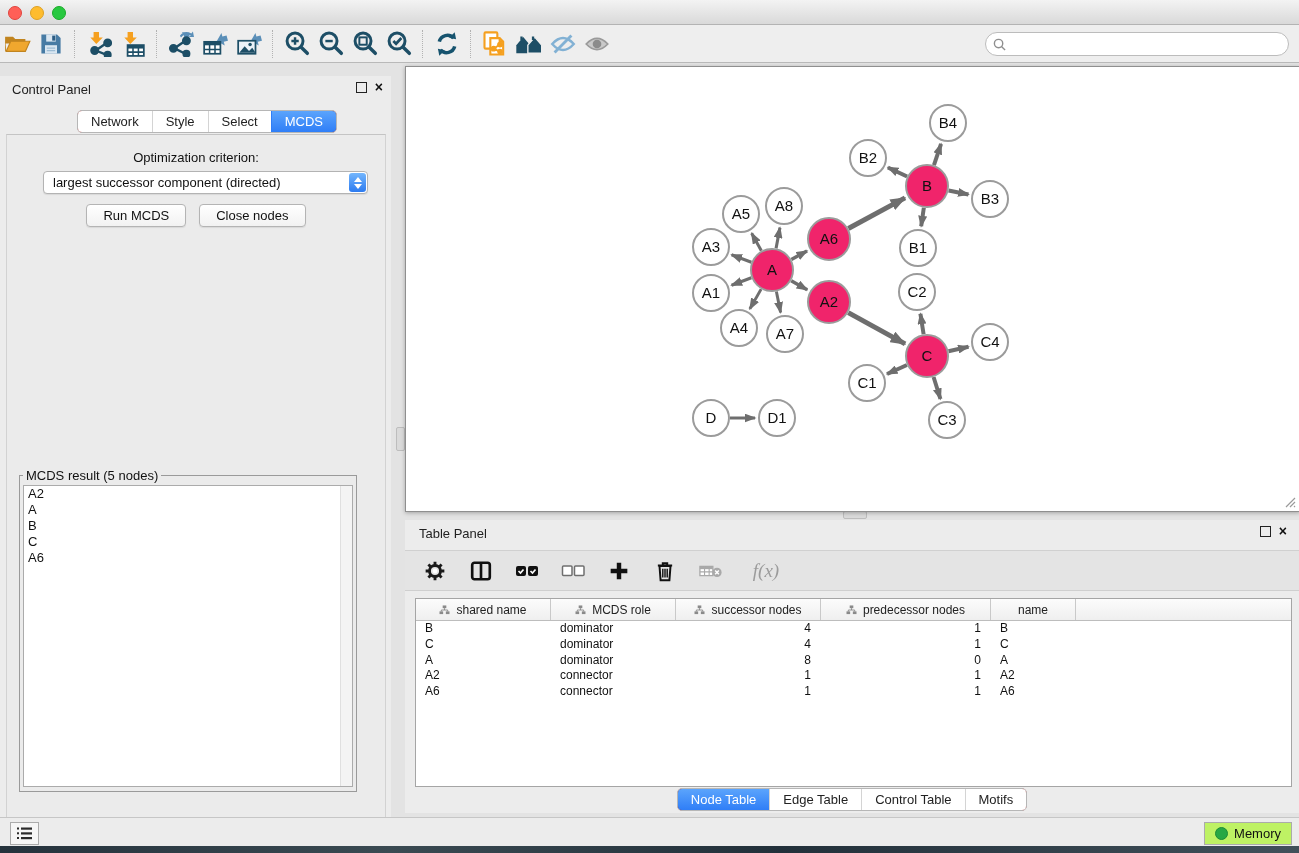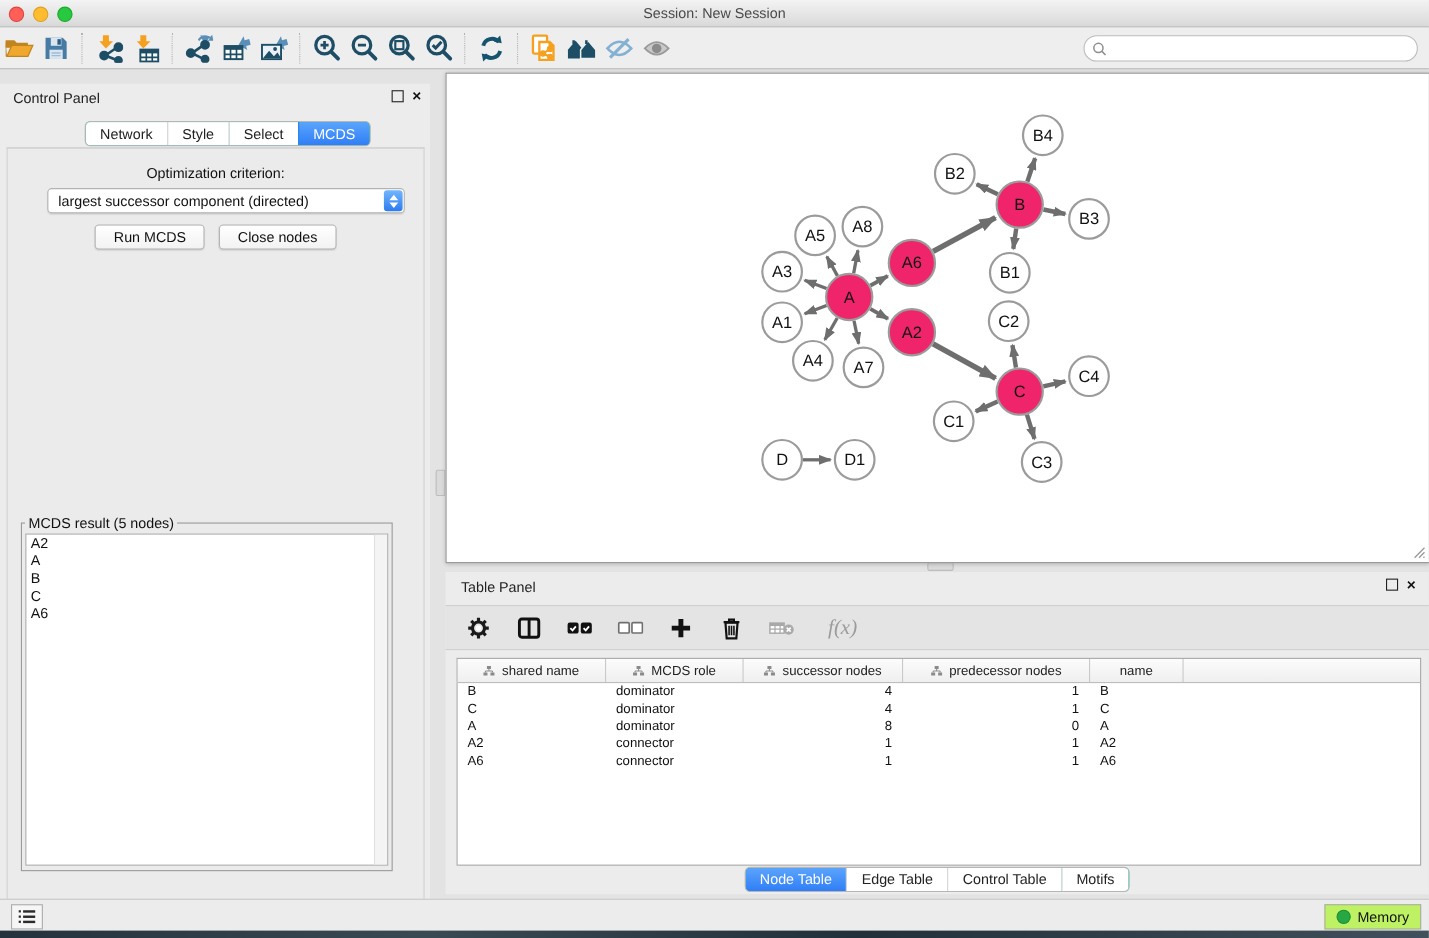--- a/index.html
+++ b/index.html
@@ -25,21 +25,21 @@
     border:1px solid #bcbcbc;border-radius:12px;display:flex;align-items:center;padding-left:7px;}
   .searchbox input{border:none;outline:none;flex:1;font-size:12px;background:transparent;margin-left:5px;height:18px;}
   
   .control-panel{position:absolute;left:0;top:76px;width:391px;height:755px;background:#ececec;}
   .panel-head{position:absolute;left:0;top:0;width:100%;height:26px;}
   .panel-title{position:absolute;left:12px;top:6px;font-size:13px;color:#222;}
   .panel-btns{position:absolute;right:8px;top:5px;display:flex;gap:8px;align-items:center;}
   .float-btn{width:9px;height:9px;border:1.5px solid #222;display:inline-block;}
   .close-btn{font-size:14px;font-weight:bold;color:#111;line-height:12px;}
   .seg-tabs{position:absolute;display:inline-flex;border:1px solid #b6b6b6;border-radius:5px;
-    overflow:hidden;background:#14b8a6;height:21px;}
+    overflow:hidden;background:#b91c1c;height:21px;}
   .seg{padding:2px 13px;font-size:13px;color:#222;border-left:1px solid #d4d4d4;
     display:flex;align-items:center;background:#fff;white-space:nowrap;}
   .seg:first-child{border-left:none;}
   .seg.active{background:linear-gradient(#5ba4fc,#2f7ef7);color:#fff;border-left-color:#2f7ef7;}
   .cp-content{position:absolute;left:6px;top:58px;width:378px;height:690px;
     background:#ebebeb;border:1px solid #d2d2d2;border-top-color:#c4c4c4;}
   .opt-label{position:absolute;left:0;width:100%;top:15px;text-align:center;font-size:13px;color:#111;}
   .mac-select{position:absolute;left:36px;top:36px;width:314px;height:21px;background:#fff;
     border:1px solid #b3b3b3;border-radius:4px;font-size:13px;color:#111;line-height:21px;
     padding-left:9px;box-shadow:0 1px 1px rgba(0,0,0,.08);}
@@ -99,21 +99,20 @@
 </style>
 </head>
 <body>
 
 <div class="titlebar">
   <div class="lights">
     <span class="light red"></span>
     <span class="light yellow"></span>
     <span class="light green"></span>
   </div>
-  <div class="win-title">Session: New Session</div>
 </div>
 
 <div class="toolbar">
   <div class="tbi">
     <svg width="27" height="24" viewBox="0 0 24 21">
       <path fill="#c1841f" d="M1 4 h7 l2 2 h9 v4 H1z"></path>
       <path fill="#c1841f" d="M1 4 v13 h2 l-1-1z"></path>
       <path fill="#f0a72e" stroke="#c1841f" stroke-width="1" d="M2 17 L6 8 h17 l-4 9z"></path>
     </svg>
   </div>

